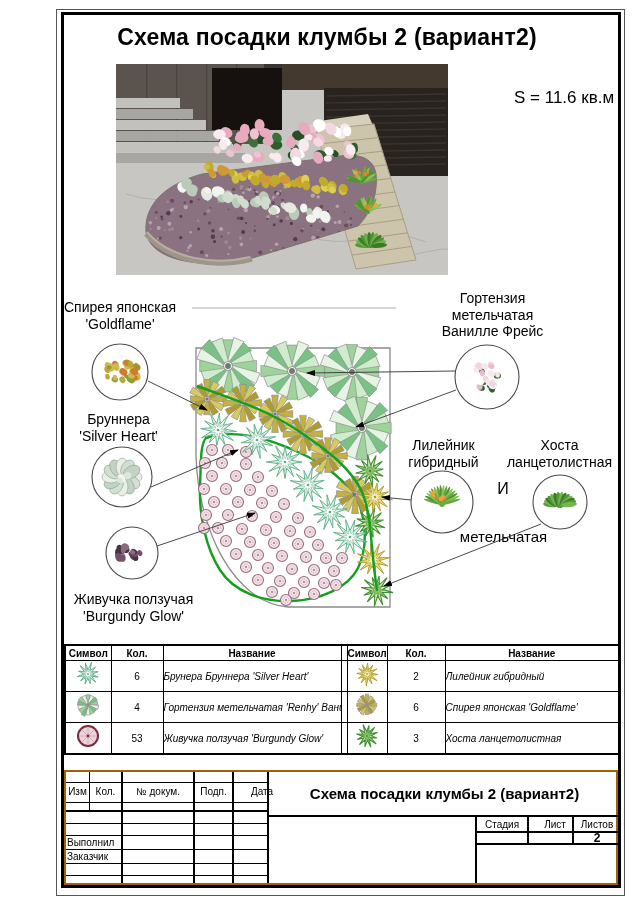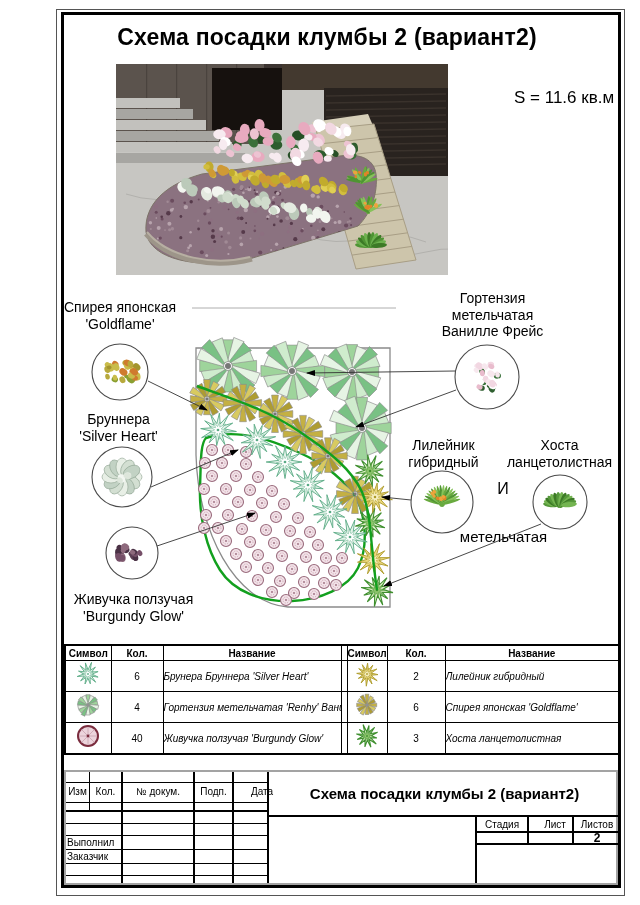--- a/index.html
+++ b/index.html
@@ -19,21 +19,21 @@
   td.tt{border:2px solid #000;font-weight:bold;font-size:13px;text-align:center;height:15px;}
   td.hd{font-weight:bold;font-size:10px;text-align:center;height:14px;border-bottom:2px solid #000;border-top:2px solid #000;}
   td.qty{font-size:10px;text-align:center;}
   td.nm{font-size:10px;text-align:left;padding-left:4px;font-style:italic;}
   td.symc{text-align:center;}
   td.div{border-left:2px solid #000;border-right:2px solid #000;background:#fff;}
   tr.drow{height:26px;}
   table.assort{border:2px solid #000;}
   .sym{display:inline-block;width:30px;height:26px;}
   
-  .tb{left:64px;top:770px;width:554px;height:115px;border:2px solid #a3a3a3;box-sizing:border-box;}
+  .tb{left:64px;top:770px;width:554px;height:115px;border:2px solid #a16207;box-sizing:border-box;}
   .tb .v,.tb .h{position:absolute;background:#000;}
   .tb .cellt{position:absolute;font-size:10px;text-align:center;line-height:12px;}
   .doc-title{position:absolute;font-size:15px;font-weight:bold;text-align:center;}
   .sheets-val{position:absolute;font-size:12px;font-weight:bold;text-align:center;}
 </style>
 </head>
 <body>
 
 <div class="abs frame-outer"></div>
 <div class="abs frame-inner"></div>
@@ -1098,21 +1098,21 @@
               <path d="M15,13 L24,13" stroke="#c9a3af" stroke-width="0.8"></path>
               <path d="M15,13 L21.36396103067893,19.36396103067893" stroke="#c9a3af" stroke-width="0.8"></path>
               <path d="M15,13 L15,22" stroke="#c9a3af" stroke-width="0.8"></path>
               <path d="M15,13 L8.636038969321072,19.36396103067893" stroke="#c9a3af" stroke-width="0.8"></path>
               <path d="M15,13 L6,13.000000000000002" stroke="#c9a3af" stroke-width="0.8"></path>
               <path d="M15,13 L8.63603896932107,6.636038969321072" stroke="#c9a3af" stroke-width="0.8"></path>
               <path d="M15,13 L14.999999999999998,4" stroke="#c9a3af" stroke-width="0.8"></path>
               <path d="M15,13 L21.363961030678926,6.636038969321071" stroke="#c9a3af" stroke-width="0.8"></path>
               <circle cx="15" cy="13" r="1.4" fill="#7a2c3e"></circle>
             </svg></div></td>
-    <td class="qty">40</td>
+    <td class="qty">53</td>
     <td class="nm">Живучка ползучая 'Burgundy Glow'</td>
     <td class="div"></td>
     <td class="symc"><div class="sym"><svg width="30" height="26" viewBox="0 0 30 26">
               <path d="M22.6,4.3L18.5,10.7L25.6,9.3L19.2,12.7L24.9,14.9L18.8,14.8L24.3,21.0L17.3,16.5L18.9,24.2L15.3,17.2L12.9,23.9L13.2,16.8L7.5,21.6L11.5,15.3L5.2,16.4L10.8,13.3L4.4,11.0L11.2,11.2L7.4,6.5L12.7,9.5L11.1,1.6L14.7,8.8L17.0,2.4L16.8,9.2Z" fill="#dff0c8" stroke="#3f8f2f" stroke-width="1.1"></path>
               <path d="M15.1,7.2L15.8,10.9L19.2,8.2L16.9,11.9L20.9,12.0L17.2,13.4L20.0,16.0L16.4,14.7L16.9,18.5L15.0,15.2L13.2,17.9L13.6,14.7L10.2,15.7L12.8,13.4L9.4,11.9L13.1,11.9L11.3,8.4L14.3,10.9Z" fill="#8cc46a" stroke="#3f8f2f" stroke-width="0.5"></path>
               <circle cx="15" cy="13" r="0.88" fill="#3f8f2f"></circle>
             </svg></div></td>
     <td class="qty">3</td>
     <td class="nm">Хоста ланцетолистная</td>
   </tr>

